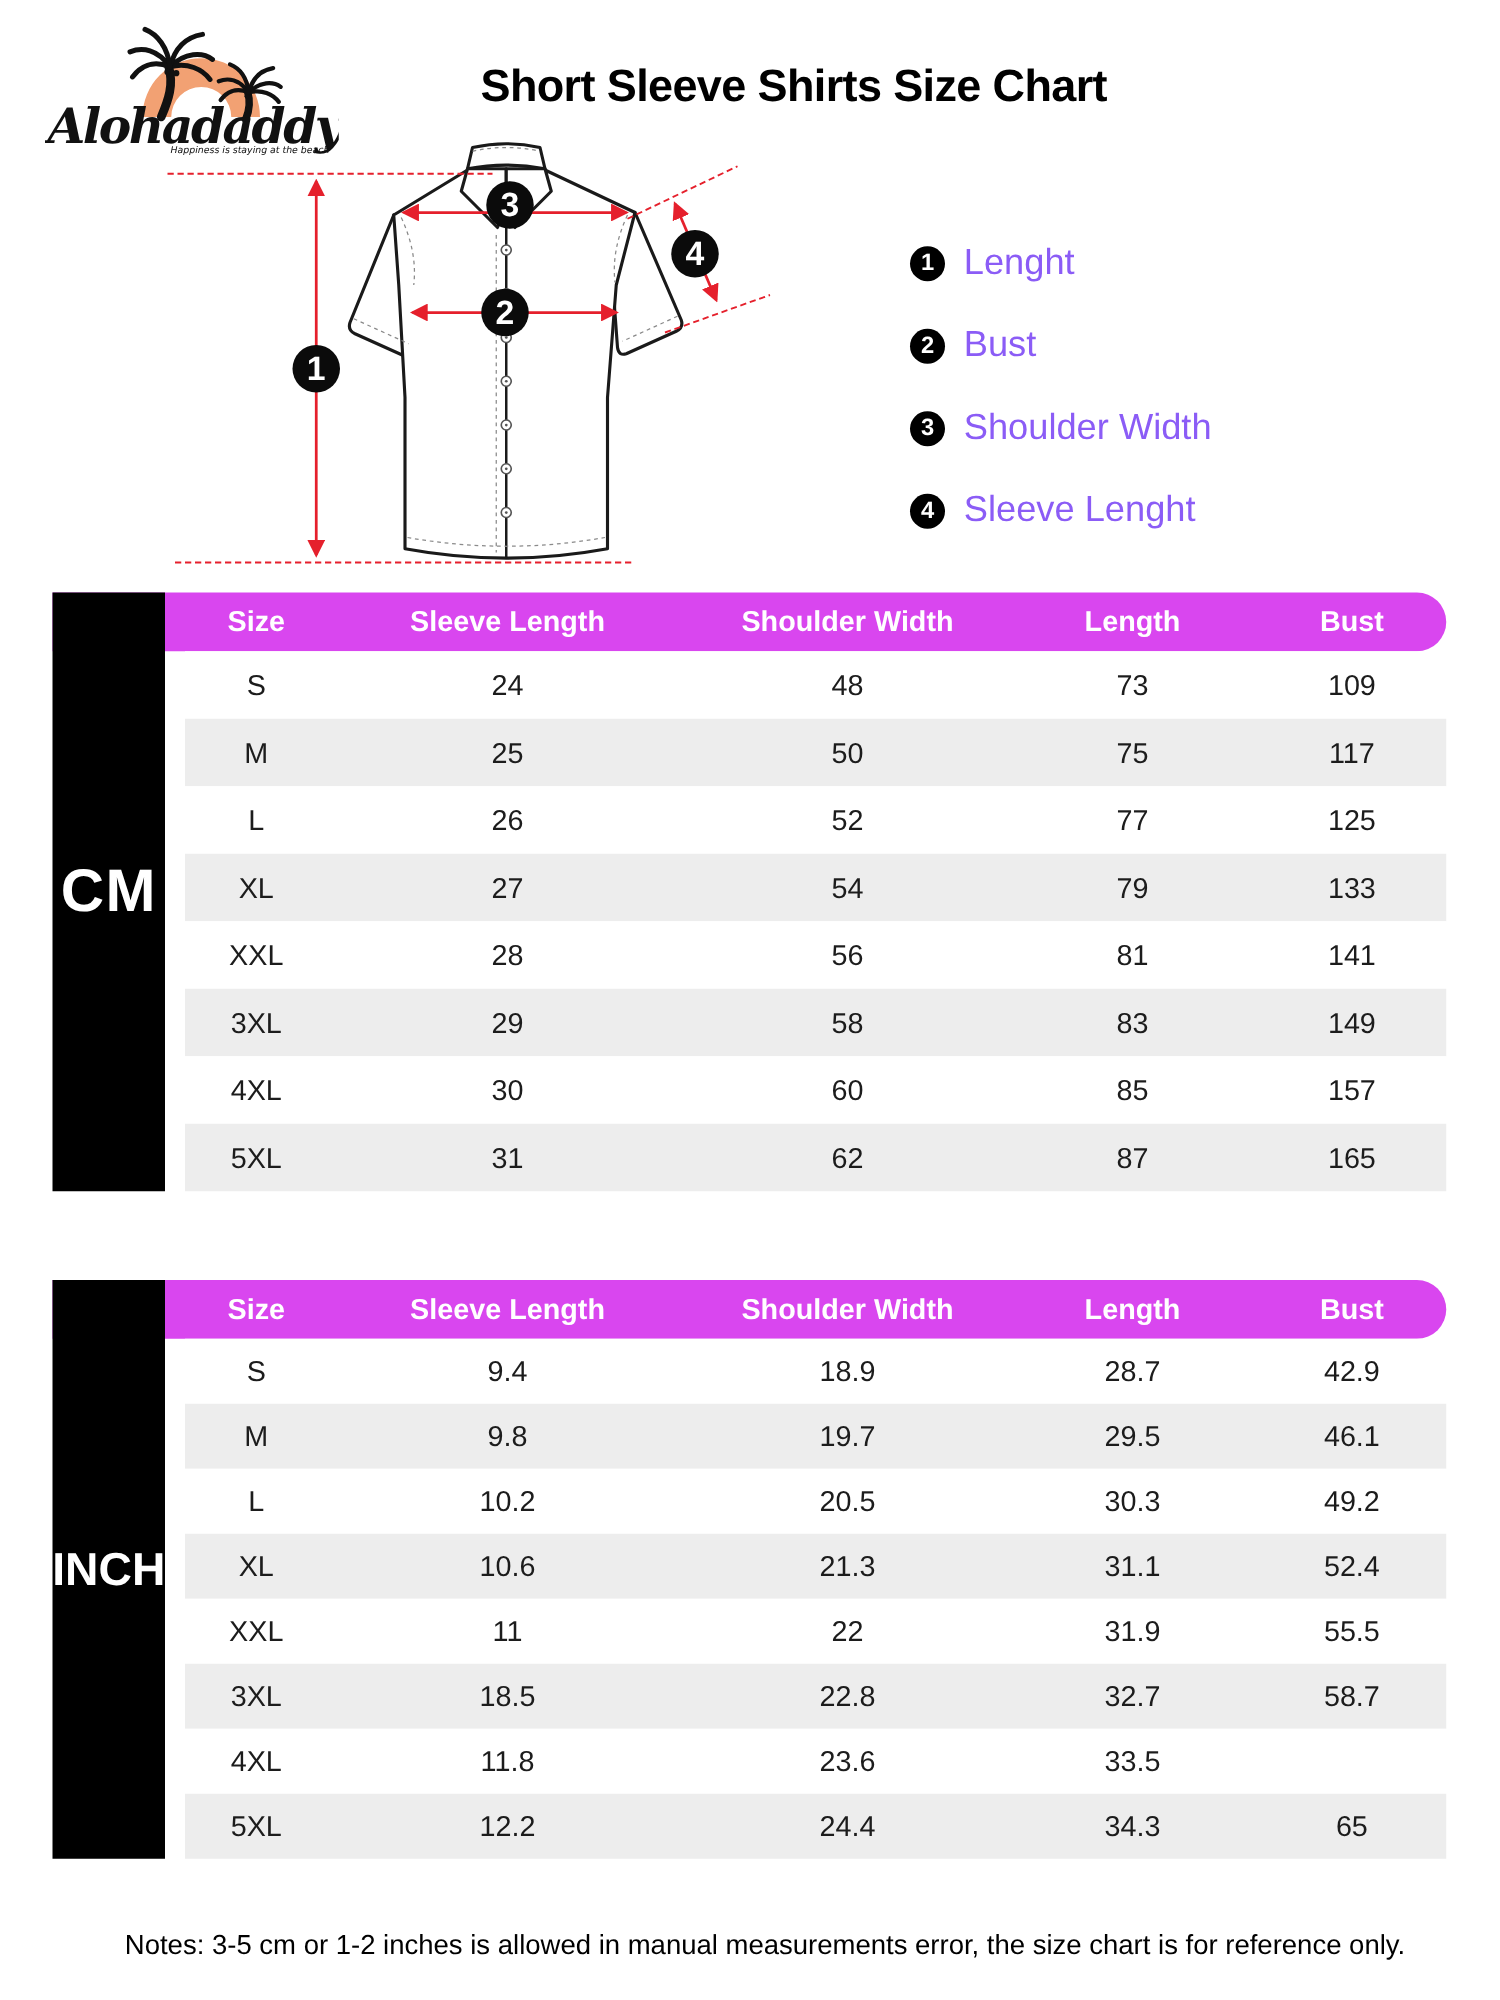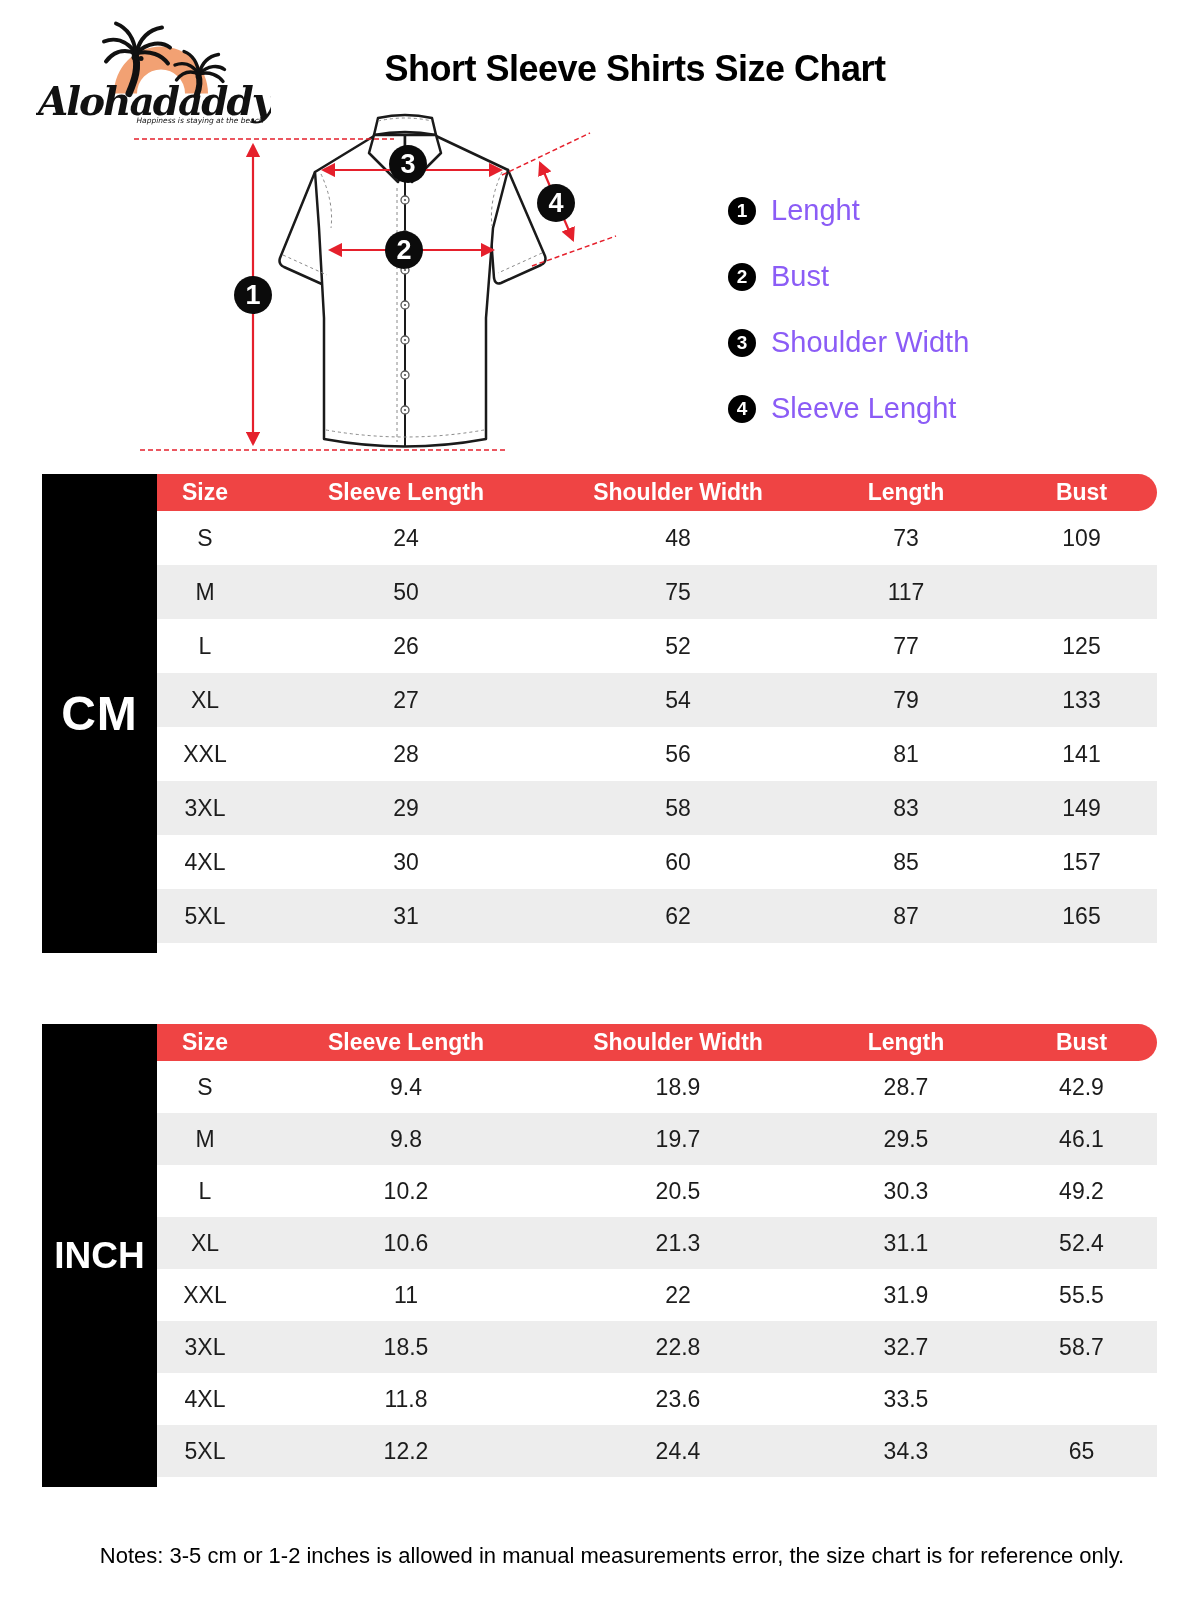--- a/index.html
+++ b/index.html
@@ -19,27 +19,27 @@
   .legend-item { display:flex; align-items:center; gap:15px; }
   .legend-badge { width:28px; height:28px; border-radius:50%; background:#000; color:#fff;
                   font-size:19px; font-weight:bold; display:flex; align-items:center; justify-content:center; }
   .legend-label { font-size:29px; color:#8b5cf6; }
 
   
   .size-table { position:absolute; left:42px; width:1115px; }
   .size-table.cm   { top:462px;  height:479px; }
   .size-table.inch { top:1012px; height:463px; }
 
-  .unit-strip { position:absolute; left:0; top:0; bottom:0; width:115px; background:#000;
+  .unit-strip { position:absolute; left:0; top:0; bottom:0; width:90px; background:#000;
                 display:flex; align-items:center; justify-content:center; }
   .unit-label { color:#fff; font-weight:bold; }
   .cm .unit-label   { font-size:48px; letter-spacing:1px; }
   .inch .unit-label { font-size:37px; }
 
-  .header-row { height:37px; margin-left:0; padding-left:106px; background:#ef4444;
+  .header-row { height:47px; margin-left:0; padding-left:106px; background:#d946ef;
                 border-radius:0 24px 24px 0;
                 display:grid; grid-template-columns:114px 288px 256px 200px 151px; }
   .hcell { color:#fff; font-weight:bold; font-size:23px; display:flex; align-items:center; justify-content:center; }
 
   .rows { margin-left:106px; }
   .trow { display:grid; grid-template-columns:114px 288px 256px 200px 151px; background:#fff; }
   .cm .trow   { height:54px; }
   .inch .trow { height:52px; }
   .trow.stripe { background:#ededed; }
   .tcell { font-size:23px; color:#1c1c1c; display:flex; align-items:center; justify-content:center; }
@@ -183,20 +183,21 @@
     <div class="rows">
         <div class="trow">
           <div class="tcell">S</div>
           <div class="tcell">24</div>
           <div class="tcell">48</div>
           <div class="tcell">73</div>
           <div class="tcell">109</div>
         </div>
         <div class="trow stripe">
           <div class="tcell">M</div>
+          <div class="tcell">25</div>
           <div class="tcell">50</div>
           <div class="tcell">75</div>
           <div class="tcell">117</div>
         </div>
         <div class="trow">
           <div class="tcell">L</div>
           <div class="tcell">26</div>
           <div class="tcell">52</div>
           <div class="tcell">77</div>
           <div class="tcell">125</div>

